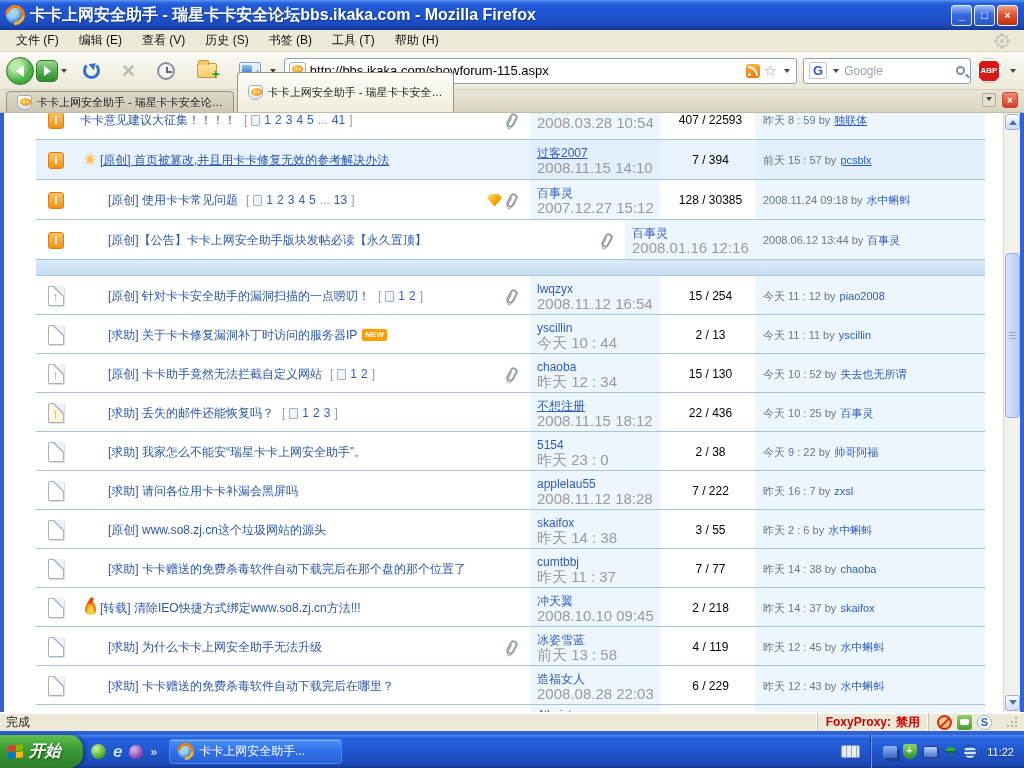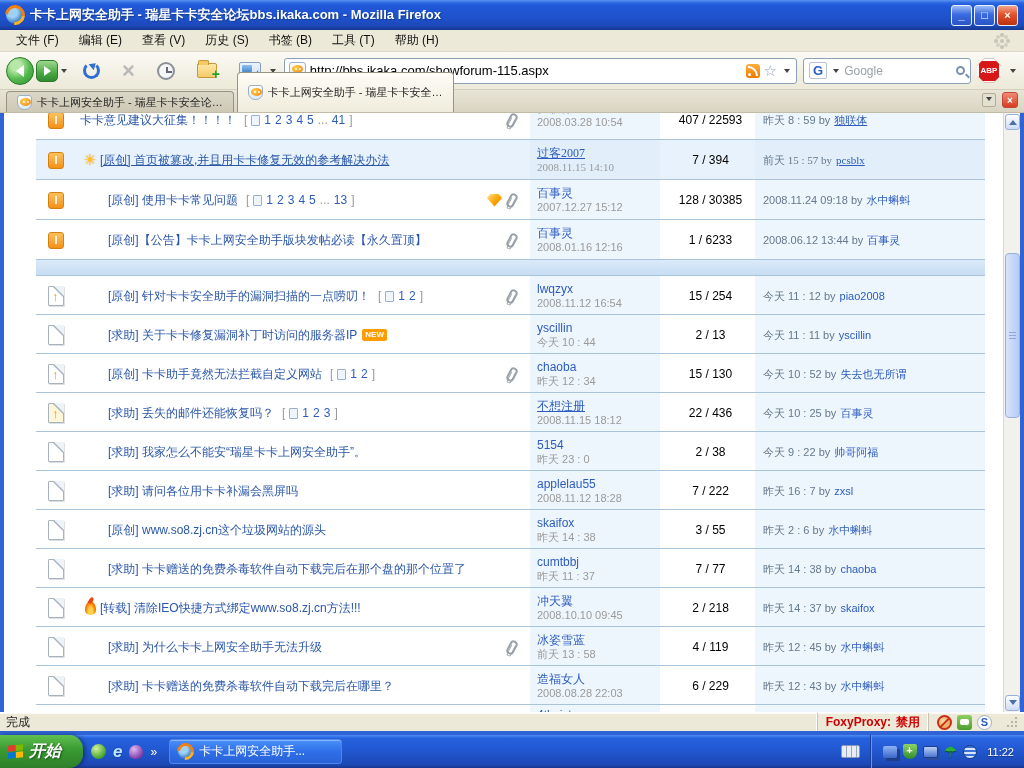--- a/index.html
+++ b/index.html
@@ -3,21 +3,21 @@
 <meta charset="utf-8">
 <style>
   * { margin:0; padding:0; box-sizing:border-box; }
   html,body { width:1024px; height:768px; overflow:hidden; }
   body { font-family:"Liberation Sans","DejaVu Sans",sans-serif; font-size:12px; background:#ece9d8; position:relative; }
 
   
   #titlebar { position:absolute; left:0; top:0; width:1024px; height:30px;
     background:linear-gradient(180deg,#5a94f2 0%,#2a66de 10%,#2057d6 20%,#1f53cd 55%,#1c49bb 85%,#16388f 100%);
     display:flex; align-items:center; padding:0 6px; }
-  .title-text { color:#fff; font-weight:bold; font-size:13px; text-shadow:1px 1px 1px #143a8c; margin-left:6px; flex:1;
+  .title-text { color:#fff; font-weight:bold; font-size:16px; text-shadow:1px 1px 1px #143a8c; margin-left:6px; flex:1;
     white-space:nowrap; overflow:hidden; }
   .wbtn { width:21px; height:21px; border:1px solid #e8f0fc; border-radius:3px; margin-left:2px;
     background:linear-gradient(#9cbcf8,#3a6ae0 45%,#2a55c8); color:#fff; font-weight:bold; font-size:11px;
     display:flex; align-items:center; justify-content:center; }
   .wbtn.close { background:linear-gradient(#f0a68e,#e2512a 45%,#b93312); }
   .ff-logo { width:18px; height:18px; border-radius:50%; position:relative; flex:none;
     background:radial-gradient(circle at 35% 35%, #9ed2f4 0 30%, #3a7cc8 65%, #1a4a90 100%); }
   .ff-logo::after { content:""; position:absolute; inset:-1px; border-radius:50%;
     border:3px solid #f08010; border-left-color:transparent; border-bottom-color:#ffb020; transform:rotate(-40deg); }
 
@@ -106,25 +106,25 @@
   .frow.partial { height:7px; border-bottom:none; }
   .frow-in { position:absolute; left:0; top:0; width:100%; height:40px; display:flex; }
   .cliptop .frow-in { top:-13px; }
   .c-icon { width:40px; display:flex; align-items:center; justify-content:center; flex:none; }
   .c-title { flex:1; display:flex; align-items:center; padding-left:4px; overflow:hidden; }
   .frow.indent .c-title { padding-left:32px; }
   .c-author { width:130px; flex:none; background:#eef6fd; display:flex; flex-direction:column; justify-content:center; padding-left:7px; gap:1px; }
   .c-replies { width:95px; flex:none; display:flex; align-items:center; justify-content:center; color:#000; font-size:12px;padding-left:6px; }
   .c-last { width:230px; flex:none; background:#eef6fd; display:flex; align-items:center; padding-left:8px; font-size:11px; color:#65788c; white-space:nowrap; }
   .frow.hl .c-title, .frow.hl .c-icon, .frow.hl .c-replies { background:#e7f2fc; }
-  .frow.hl .c-author, .frow.hl .c-last { background:#e2effa;font-family:Liberation Serif, serif; }
+  .frow.hl .c-author, .frow.hl .c-last { background:#e2effa; }
   .t-link { color:#2b57a8; text-decoration:none; font-size:12px; white-space:nowrap; }
   .t-link.u, .a-name.u, .l-by.u { text-decoration:underline; }
   .a-name { color:#2d5cbe; font-size:12px; text-decoration:none; line-height:14px; }
-  .a-date { color:#9a9a9a; font-size:11px; line-height:13px; }
+  .a-date { color:#9a9a9a; font-size:15px; line-height:13px; }
   .l-by { color:#2d5cbe; text-decoration:none; margin-left:4px; }
   .sep-band { height:16px; background:linear-gradient(#dbeafa,#c7ddf2); border-bottom:1px solid #a9c3da; }
 
   
   .ticon { flex:none; }
   .ticon.announce { width:16px; height:17px; border:1px solid #d87f10; border-radius:3px;
     background:linear-gradient(#fcc35e,#f29018); color:#fff; font-weight:bold; font-size:11px;
     display:flex; align-items:center; justify-content:center; }
   .ticon.announce::after { content:"I"; }
   .ticon.page, .ticon.page-arrow, .ticon.page-arrow-y { width:16px; height:20px; background:#fff;
@@ -373,21 +373,20 @@
       <div class="c-title">
         <a class="t-link" href="#">[原创]【公告】卡卡上网安全助手版块发帖必读【永久置顶】</a>
         <span class="badges">
               <span class="pclip"></span>
             </span>
       </div>
       <div class="c-author">
         <a class="a-name" href="#">百事灵</a>
         <span class="a-date">2008.01.16 12:16</span>
       </div>
-      <div class="c-replies">1 / 6233</div>
       <div class="c-last">
         <span class="l-time">2008.06.12 13:44 by</span>
         <a class="l-by" href="#">百事灵</a>
       </div>
     </div>
   </div>
       <div class="sep-band"></div>
       <div class="frow indent">
     <div class="frow-in">
       <div class="c-icon">

